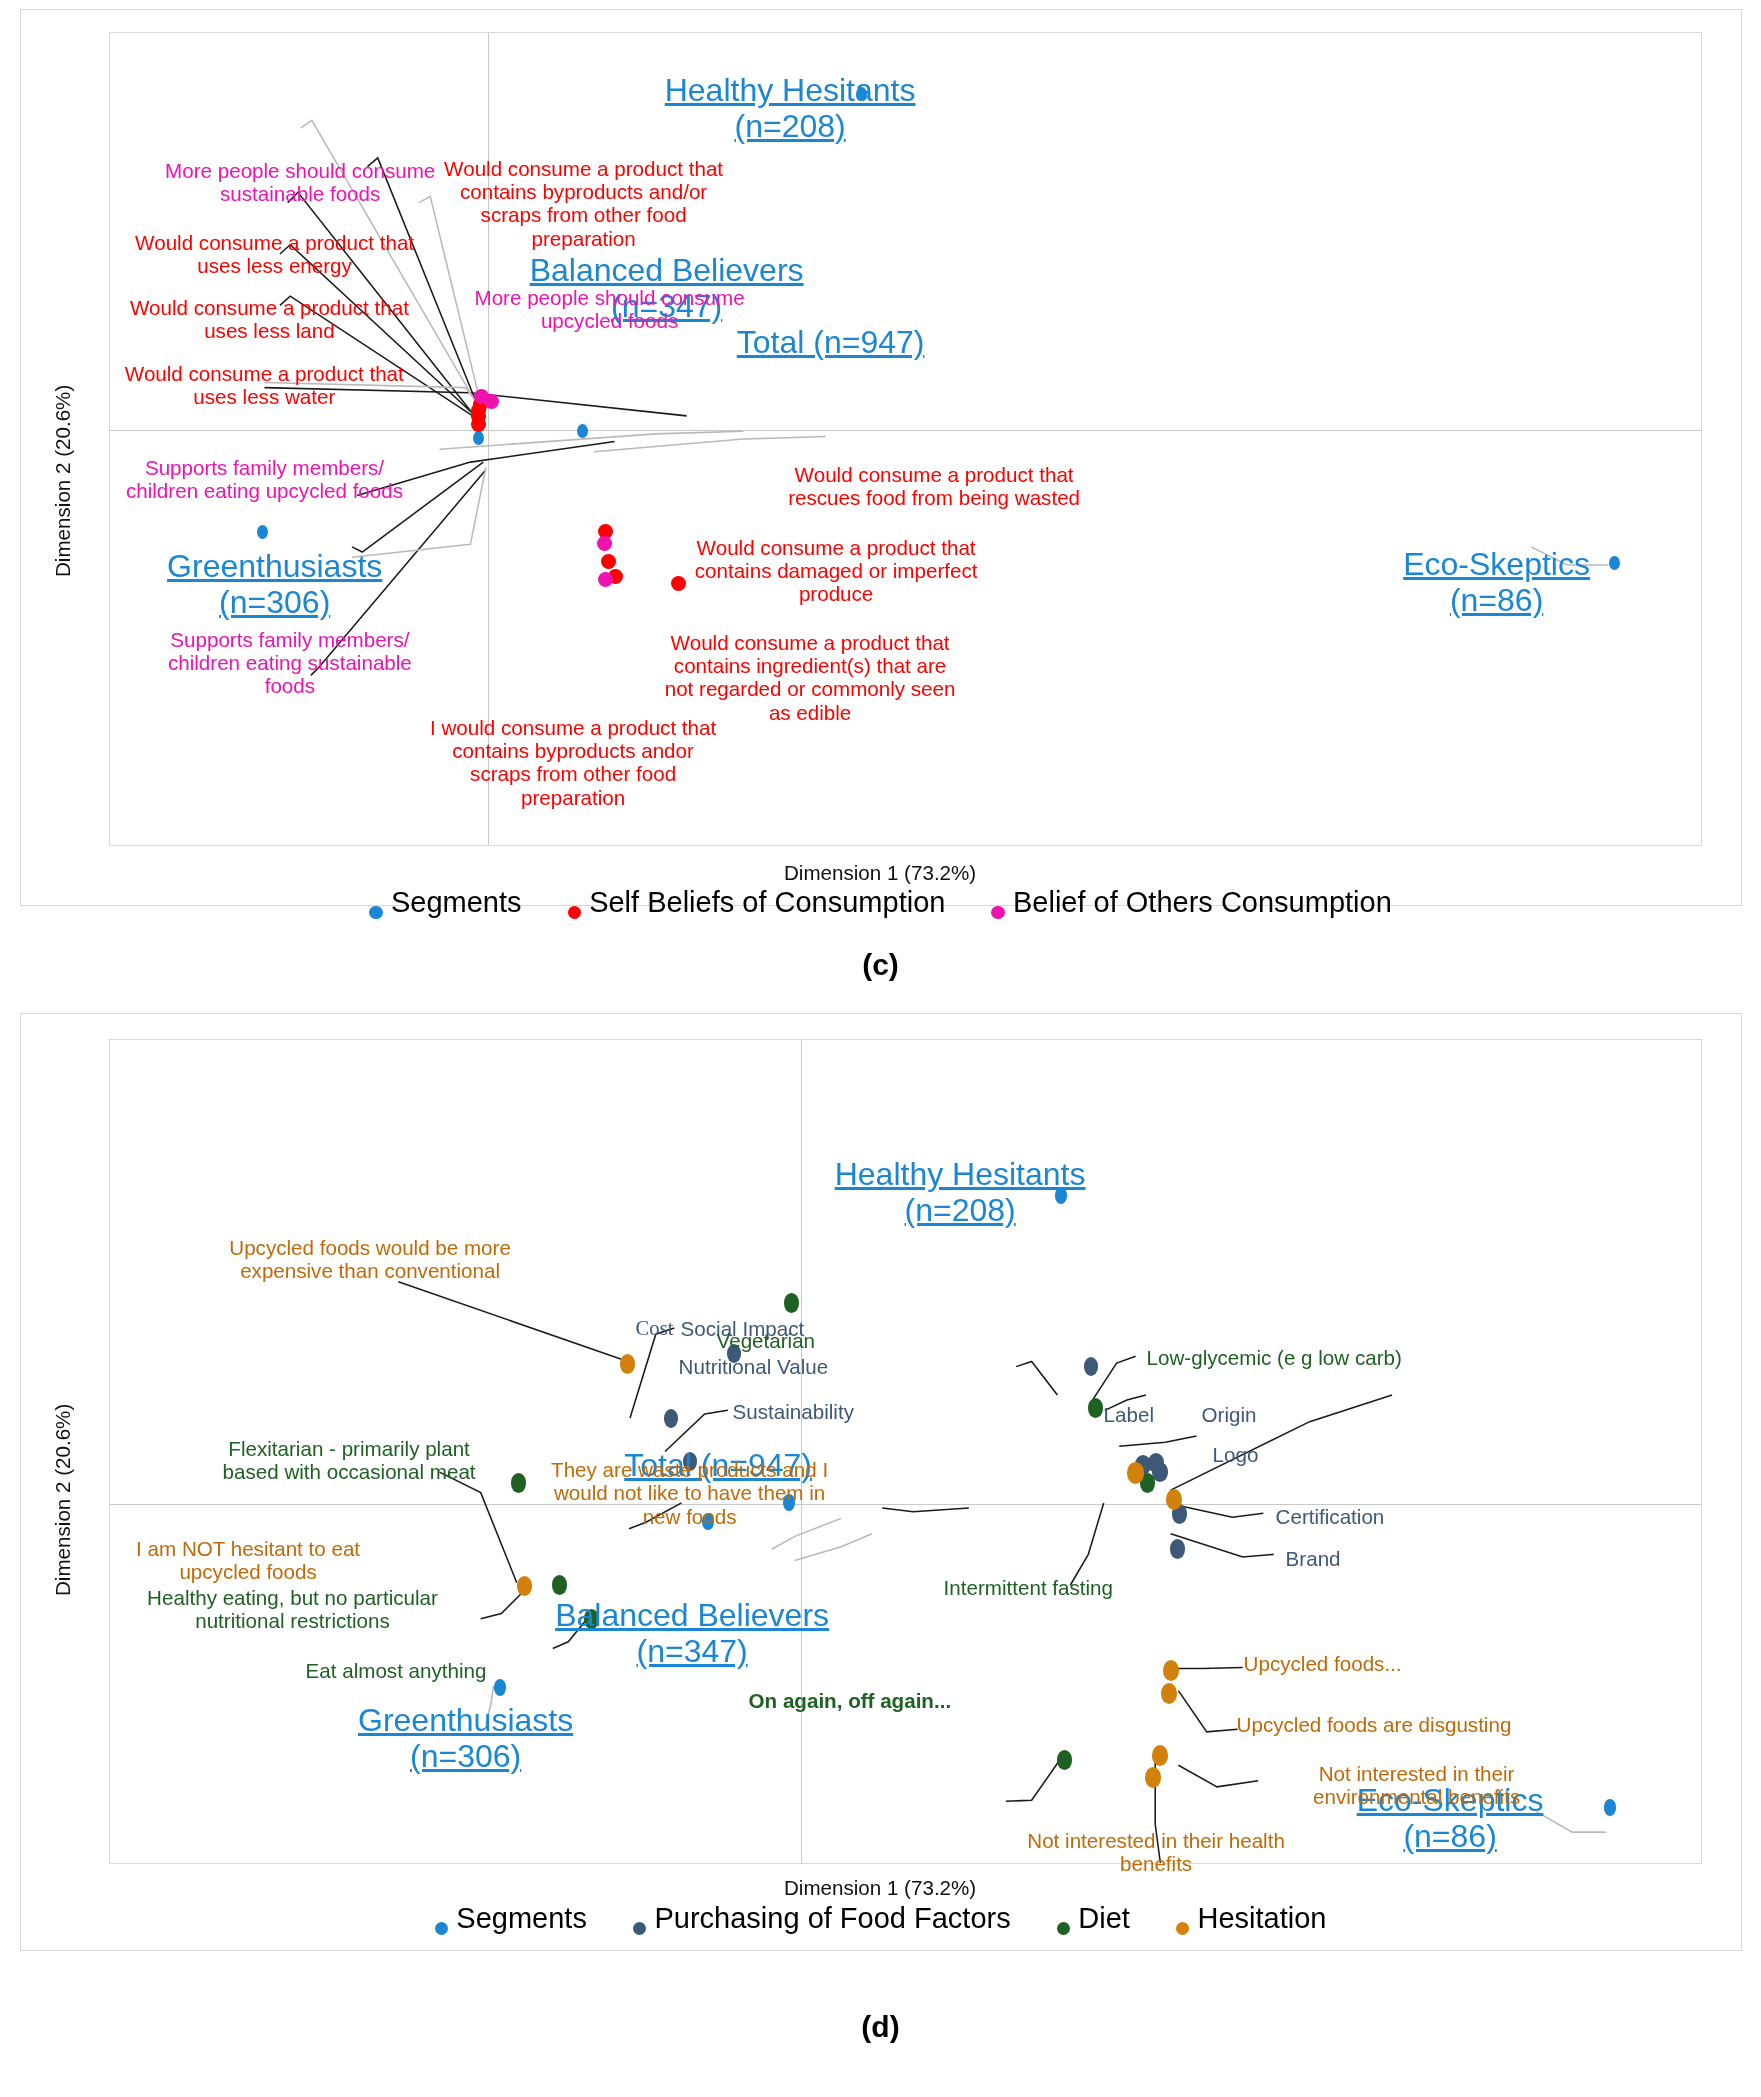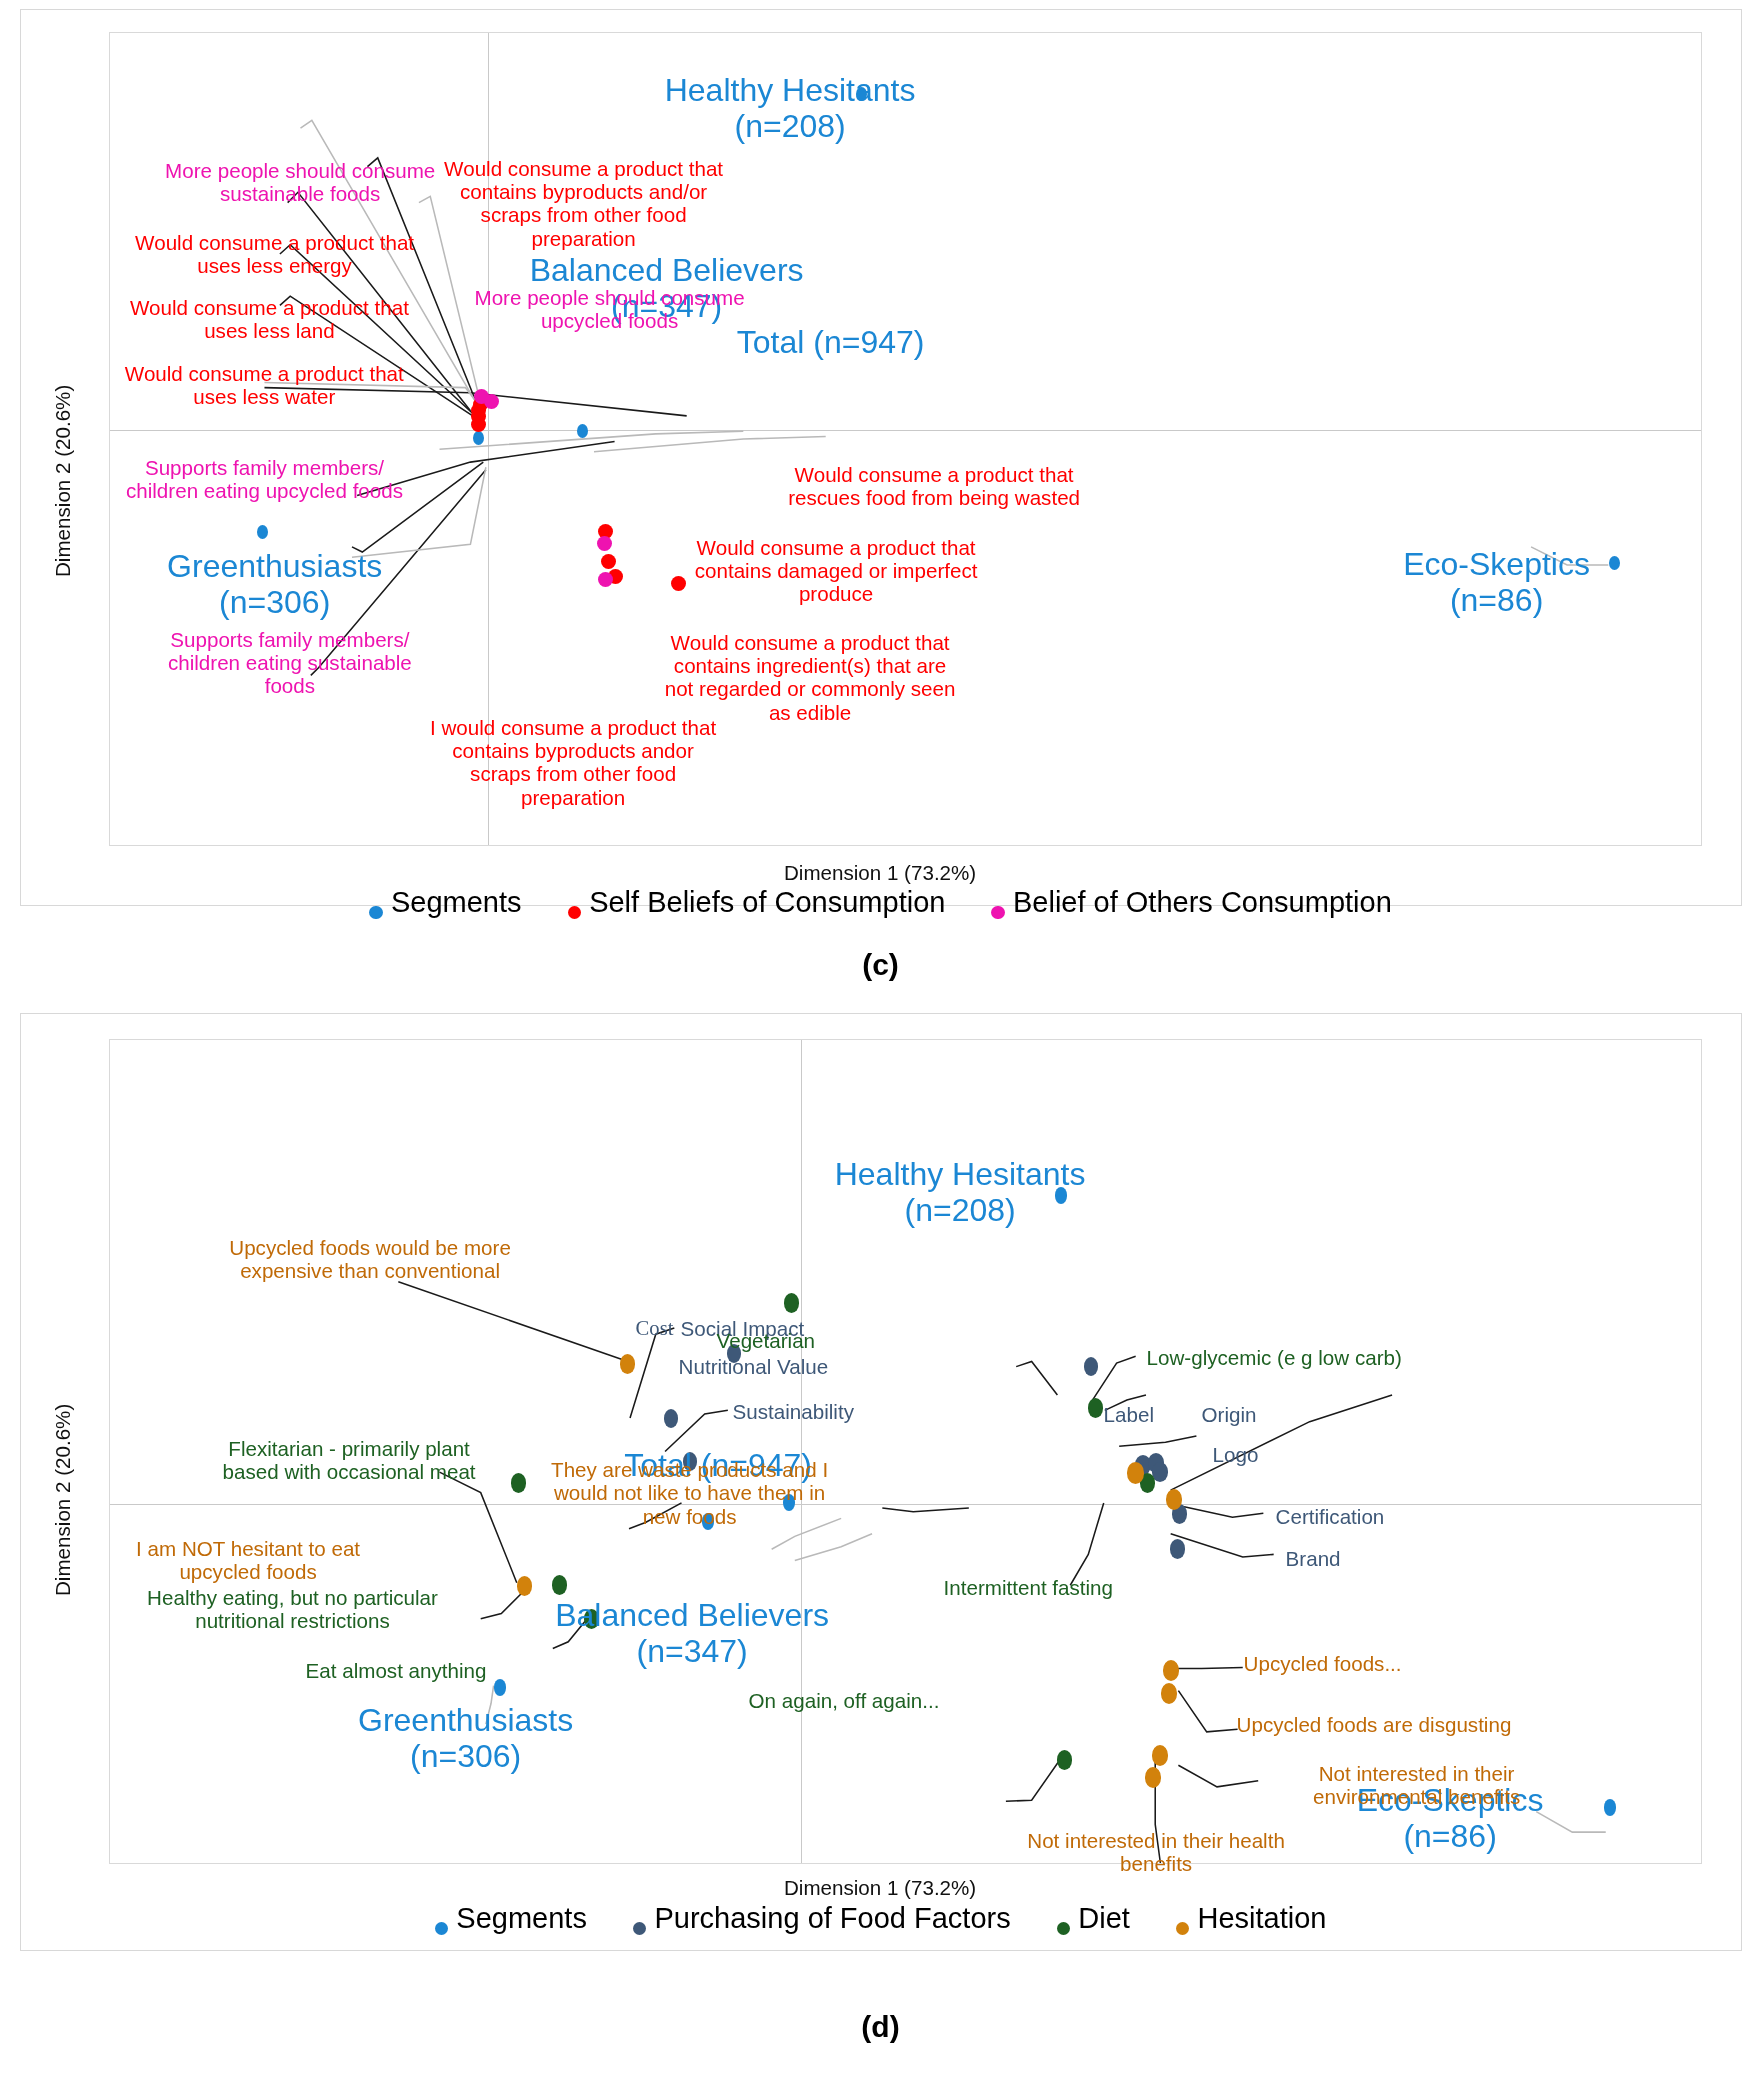--- a/index.html
+++ b/index.html
@@ -28,21 +28,21 @@
 
   .dot{position:absolute;border-radius:50%;}
   .d-seg{background:#1b87d4;}
   .d-self{background:#ff0000;}
   .d-other{background:#ee13b0;}
   .d-purch{background:#3e5878;}
   .d-diet{background:#1e6123;}
   .d-hes{background:#d2820c;}
 
   .lbl{position:absolute;white-space:pre-line;line-height:1.13;}
-  .lbl.c-seg{color:#1b87d4;font-size:32px;text-align:center;}
+  .lbl.c-seg{color:#1b87d4;font-size:32px;text-align:center;text-decoration:underline;}
   .lbl.c-self{color:#ff0000;font-size:20.6px;text-align:center;}
   .lbl.c-other{color:#ee13b0;font-size:20.6px;text-align:center;}
   .lbl.c-purch{color:#3e5878;font-size:20.6px;text-align:left;}
   .lbl.c-diet{color:#1e6123;font-size:20.6px;text-align:left;}
   .lbl.c-hes{color:#c06a07;font-size:20.6px;text-align:center;}
 
   svg.leaders{position:absolute;left:0;top:0;width:100%;height:100%;overflow:visible;pointer-events:none;}
 
   .legend{position:absolute;left:0;width:100%;display:flex;justify-content:center;align-items:center;gap:46px;}
   .leg-item{display:flex;align-items:flex-end;gap:8.2px;font-size:29px;color:#000;white-space:nowrap;}
@@ -265,21 +265,21 @@
       <div class="lbl c-purch" style="left:1176px;top:507px;">Brand</div>
 
       <div class="lbl c-diet" style="left:607px;top:289px;">Vegetarian</div>
       <div class="lbl c-diet" style="left:1037px;top:306px;">Low-glycemic (e g  low carb)</div>
       <div class="lbl c-diet" style="left:-20.6px;top:546px;width:407px;text-align:center;">Healthy eating, but no particular
 nutritional restrictions</div>
       <div class="lbl c-diet" style="left:36px;top:397px;width:407px;text-align:center;">Flexitarian - primarily plant
 based with occasional meat</div>
       <div class="lbl c-diet" style="left:196px;top:619px;">Eat almost anything</div>
       <div class="lbl c-diet" style="left:834px;top:536px;">Intermittent fasting</div>
-      <div class="lbl c-diet" style="left:639px;top:649px;">On again, off again...</div>
+      <div class="lbl c-diet" style="left:639px;top:649px;font-weight:bold;">On again, off again...</div>
 
       <div class="lbl c-hes" style="left:57px;top:196px;width:407px;">Upcycled foods would be more
 expensive than conventional</div>
       <div class="lbl c-hes" style="left:-52px;top:497px;width:381px;">I am NOT hesitant to eat
 upcycled foods</div>
       <div class="lbl c-hes" style="left:384px;top:418px;width:392px;">They are waste products and I
 would not like to have them in
 new foods</div>
       <div class="lbl c-hes" style="left:1134px;top:612px;width:268px;text-align:left;">Upcycled foods...</div>
       <div class="lbl c-hes" style="left:1127px;top:673px;width:392px;text-align:left;">Upcycled foods are disgusting</div>

